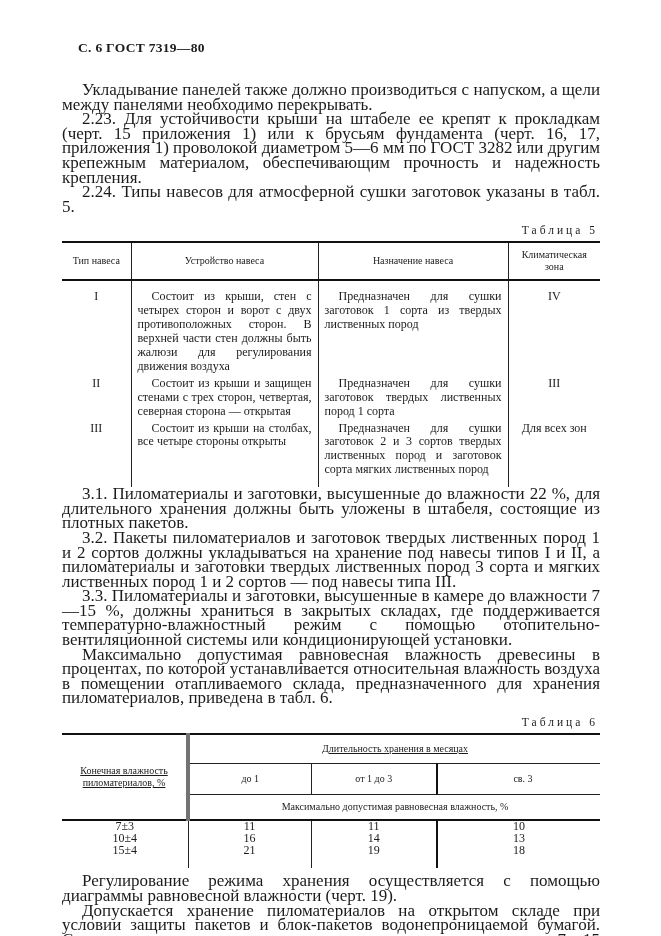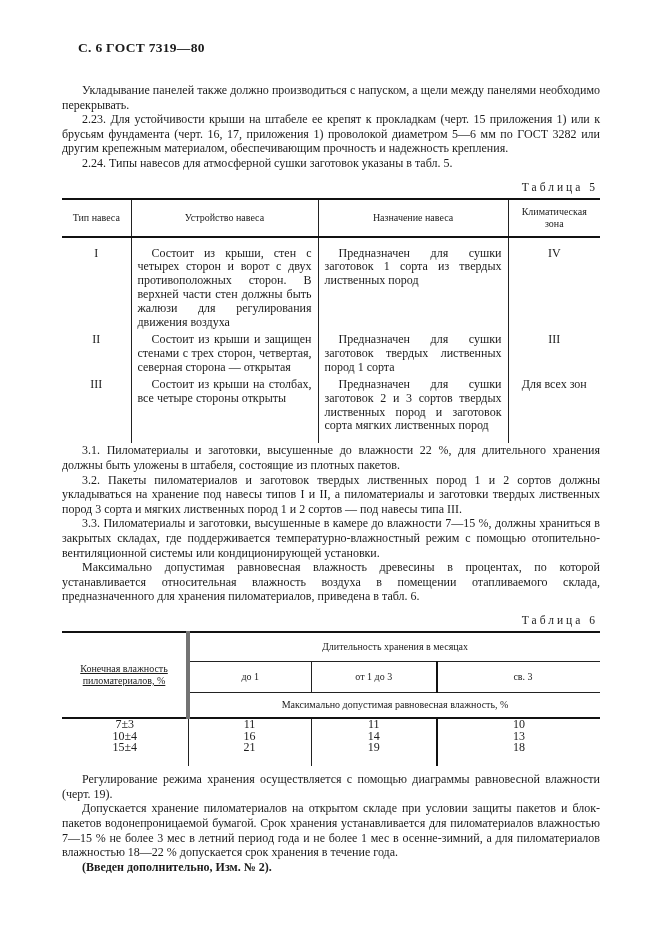--- a/index.html
+++ b/index.html
@@ -15,21 +15,21 @@
     padding: 40px 61px 30px 62px;
   }
   .doc-header {
     font-weight: bold;
     font-size: 13.5px;
     margin: 0 0 27px 16px;
     letter-spacing: 0.3px;
   }
   .para {
     margin: 0;
-    font-size: 12px;
+    font-size: 17px;
     line-height: 14.6px;
     text-align: justify;
     text-indent: 20px;
   }
   .table-label {
     text-align: right;
     font-size: 11.5px;
     letter-spacing: 3px;
     margin: 10px 2px 5px 0;
   }
@@ -68,21 +68,21 @@
     text-align: center;
     vertical-align: middle;
     padding: 4px 4px;
   }
   .t6 .corner {
     border-right: 4px solid #737373;
     border-bottom: 2px solid #111;
     padding: 4px 10px;
     text-decoration: underline;
   }
-  .t6 .group { border-bottom: 1px solid #222; padding: 8px 20px; }
+  .t6 .group { border-bottom: 1px solid #222; padding: 8px 20px; text-decoration: underline; }
   .t6 .sub { border-bottom: 1px solid #222; padding: 9px 4px; }
   .t6 .sub + .sub { border-left: 1px solid #222; }
   .t6 .sub.thickl { border-left: 2px solid #111; padding-left: 12px; }
   .t6 .span-h { border-bottom: 2px solid #111; padding: 6px 16px; }
   .t6 .data {
     font-size: 12px;
     line-height: 11.8px;
     padding: 0 4px;
     border-left: 1px solid #222;
   }

